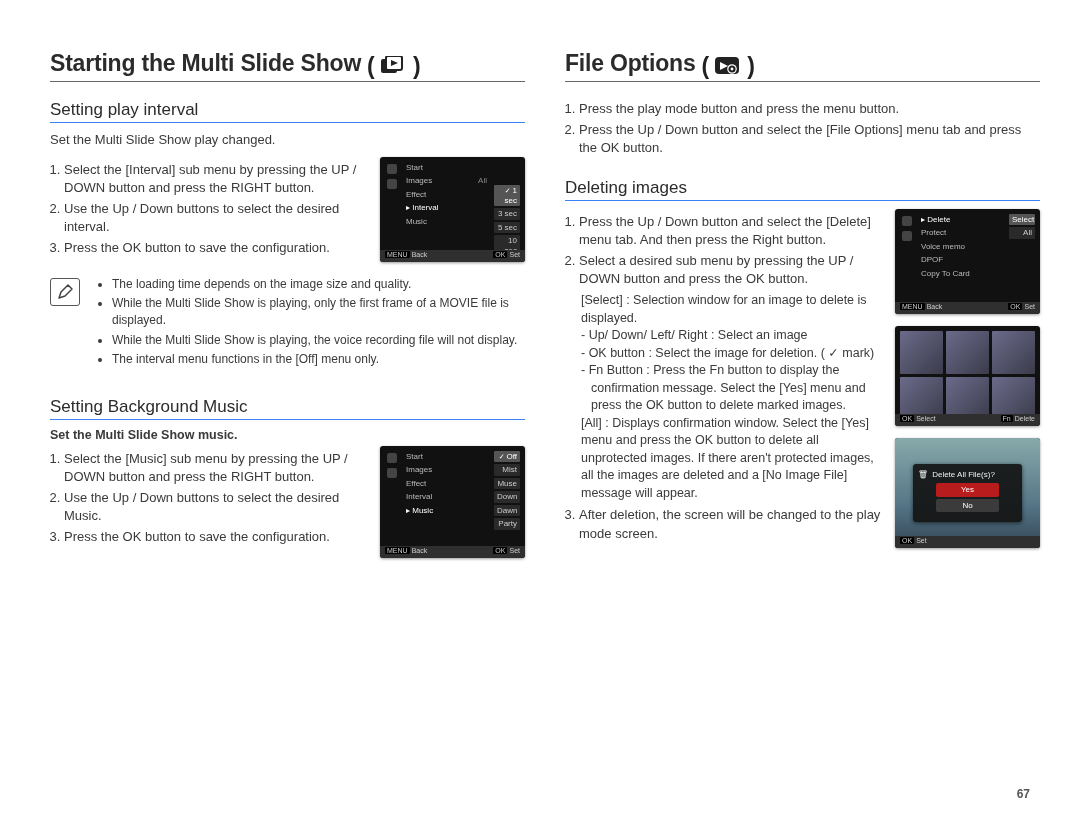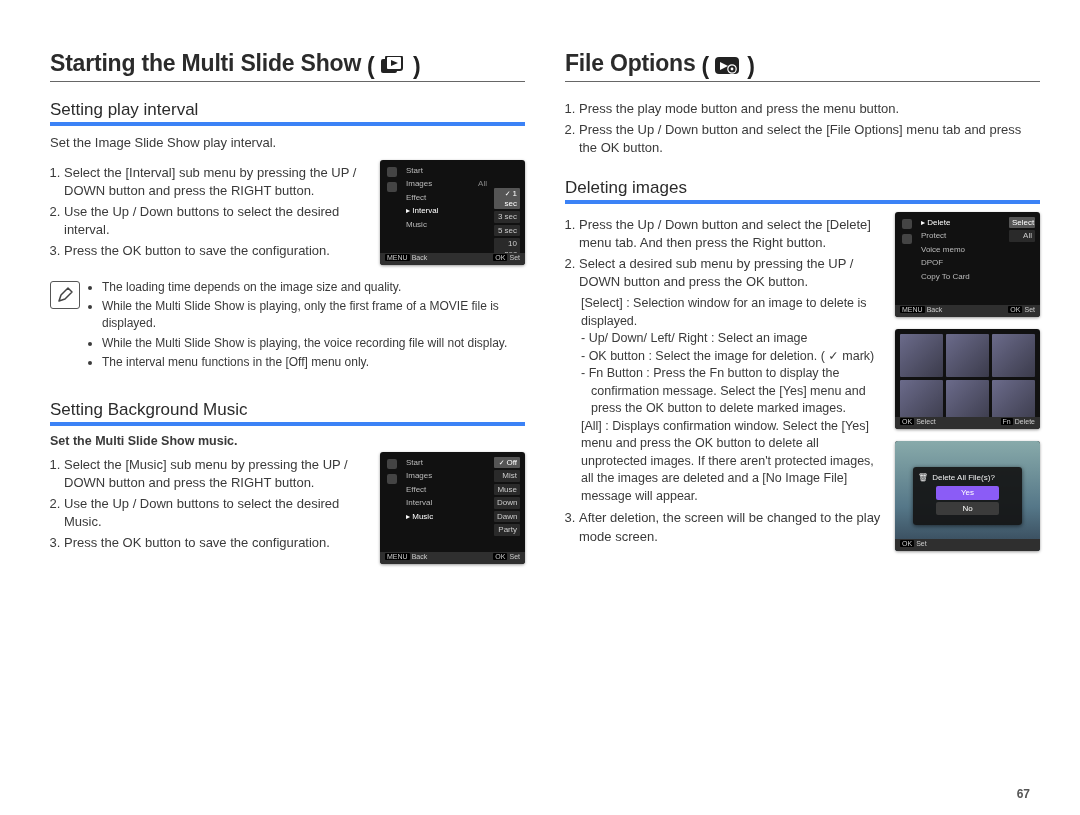--- a/index.html
+++ b/index.html
@@ -34,21 +34,21 @@
     letter-spacing: -0.2px;
     display: flex;
     align-items: flex-end;
     gap: 6px;
   }
   h2.sub-title {
     font-size: 17px;
     font-weight: normal;
     color: #2b2b2b;
     margin: 10px 0 8px 0;
-    border-bottom: 4px solid #3b82f6;
+    border-bottom: 1px solid #3b82f6;
     padding-bottom: 2px;
   }
   p.intro {
     font-size: 13px;
     margin: 4px 0 8px 0;
     line-height: 1.35;
   }
   p.bold-intro {
     font-size: 12.5px;
     font-weight: bold;
@@ -72,21 +72,21 @@
   .row-with-fig {
     display: flex;
     align-items: flex-start;
     gap: 10px;
   }
   .row-with-fig .txt {
     flex: 1 1 auto;
   }
   .note-box {
     display: flex;
-    gap: 8px;
+    gap: 18px;
     margin-top: 14px;
   }
   .note-icon {
     width: 28px;
     height: 26px;
     border: 1.5px solid #555;
     border-radius: 3px;
     display: flex;
     align-items: center;
     justify-content: center;
@@ -243,21 +243,21 @@
   .mock-dialog .dlg-btn {
     background: #3b3b3b;
     text-align: center;
     padding: 2px 0;
     margin: 2px 18px;
     border-radius: 2px;
     font-size: 8px;
     color: #fff;
   }
   .mock-dialog .dlg-btn.sel {
-    background: #8b5cf6;
+    background: #b91c1c;
   }
 
   .stack-figs {
     display: flex;
     flex-direction: column;
     gap: 12px;
     flex: 0 0 auto;
   }
 
   .title-icon {
@@ -291,21 +291,21 @@
         <span class="title-icon">
           (&nbsp;<svg width="26" height="20" viewBox="0 0 26 20">
               <rect x="0" y="3" width="16" height="14" rx="2" fill="#222"></rect>
               <rect x="5" y="0" width="16" height="14" rx="2" fill="#fff" stroke="#222" stroke-width="2"></rect>
               <path d="M10 4 L17 7 L10 10 Z" fill="#222"></path>
             </svg>&nbsp;)
         </span>
       </h1>
 
       <h2 class="sub-title">Setting play interval</h2>
-      <p class="intro">Set the Image Slide Show play interval.</p>
+      <p class="intro">Set the Multi Slide Show play changed.</p>
 
       <div class="row-with-fig">
         <div class="txt">
           <ol class="steps">
             <li>Select the [Interval] sub menu by pressing the UP / DOWN button and press the RIGHT button.</li>
             <li>Use the Up / Down buttons to select the desired interval.</li>
             <li>Press the OK button to save the configuration.</li>
           </ol>
         </div>
 

